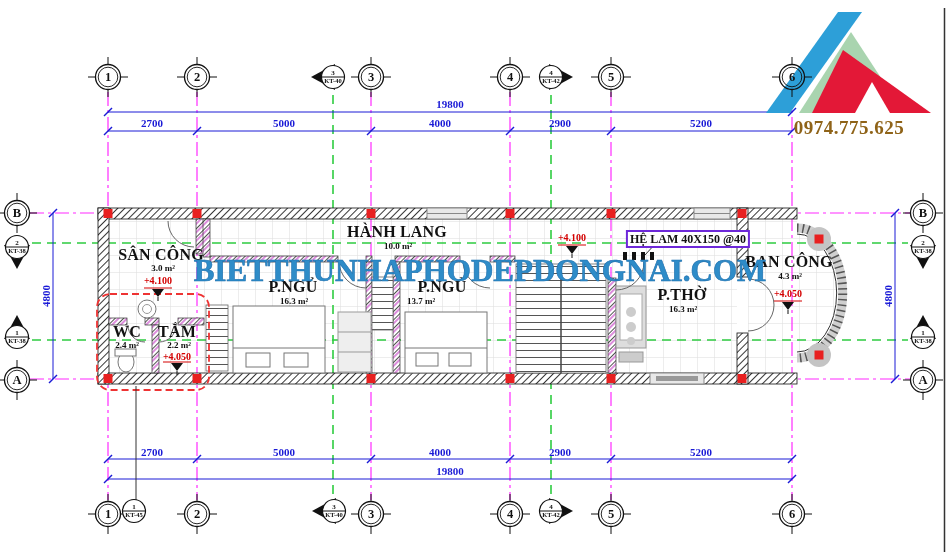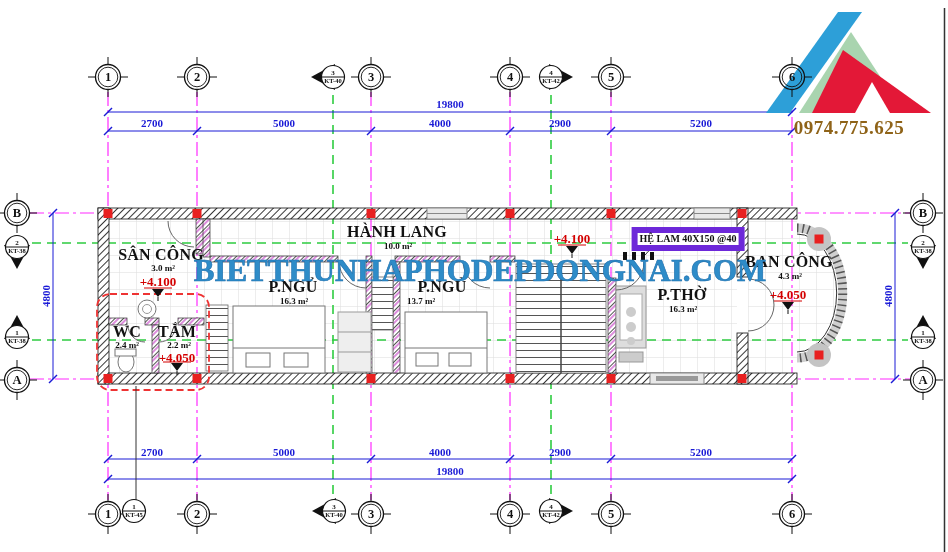--- a/index.html
+++ b/index.html
@@ -4,26 +4,26 @@
 <style>
   html,body{margin:0;padding:0;background:#fff}
   .sheet{position:relative;width:948px;height:552px;background:#fff;overflow:hidden;
          font-family:"Liberation Serif","DejaVu Serif",serif}
   .sheet svg{position:absolute;left:0;top:0}
   .t{position:absolute;transform:translate(-50%,-50%);white-space:nowrap;font-weight:bold;color:#111;line-height:1}
   .dim{font-size:11px;color:#1b1bd6}
   .vdim{transform:translate(-50%,-50%) rotate(-90deg)}
   .room{font-size:16px;letter-spacing:.2px}
   .area{font-size:9px}
-  .lvl{font-size:13px;color:#d40000}
+  .lvl{font-size:10px;color:#d40000}
   .bub{font-size:12.5px}
   .mk{position:absolute;transform:translate(-50%,-50%);display:flex;flex-direction:column;align-items:center;font-weight:bold;color:#111}
   .mk .n{font-size:7px;line-height:1.15}
   .mk .s{font-size:6.5px;line-height:1.15}
-  .lam{font-size:10px;border:6px solid #6d28d9;background:#fff;padding:1px 2px}
+  .lam{font-size:12px;border:2px solid #6d28d9;background:#fff;padding:1px 2px}
   .wm{font-size:31px;color:#2e8cc8;-webkit-text-stroke:.6px #1e6fae;letter-spacing:0px}
   .ph{font-size:19px;color:#8f6318;letter-spacing:.5px}
 </style>
 </head>
 <body>
 
 <div class="sheet">
 
 <svg width="948" height="552" viewBox="0 0 948 552">
   <defs>

